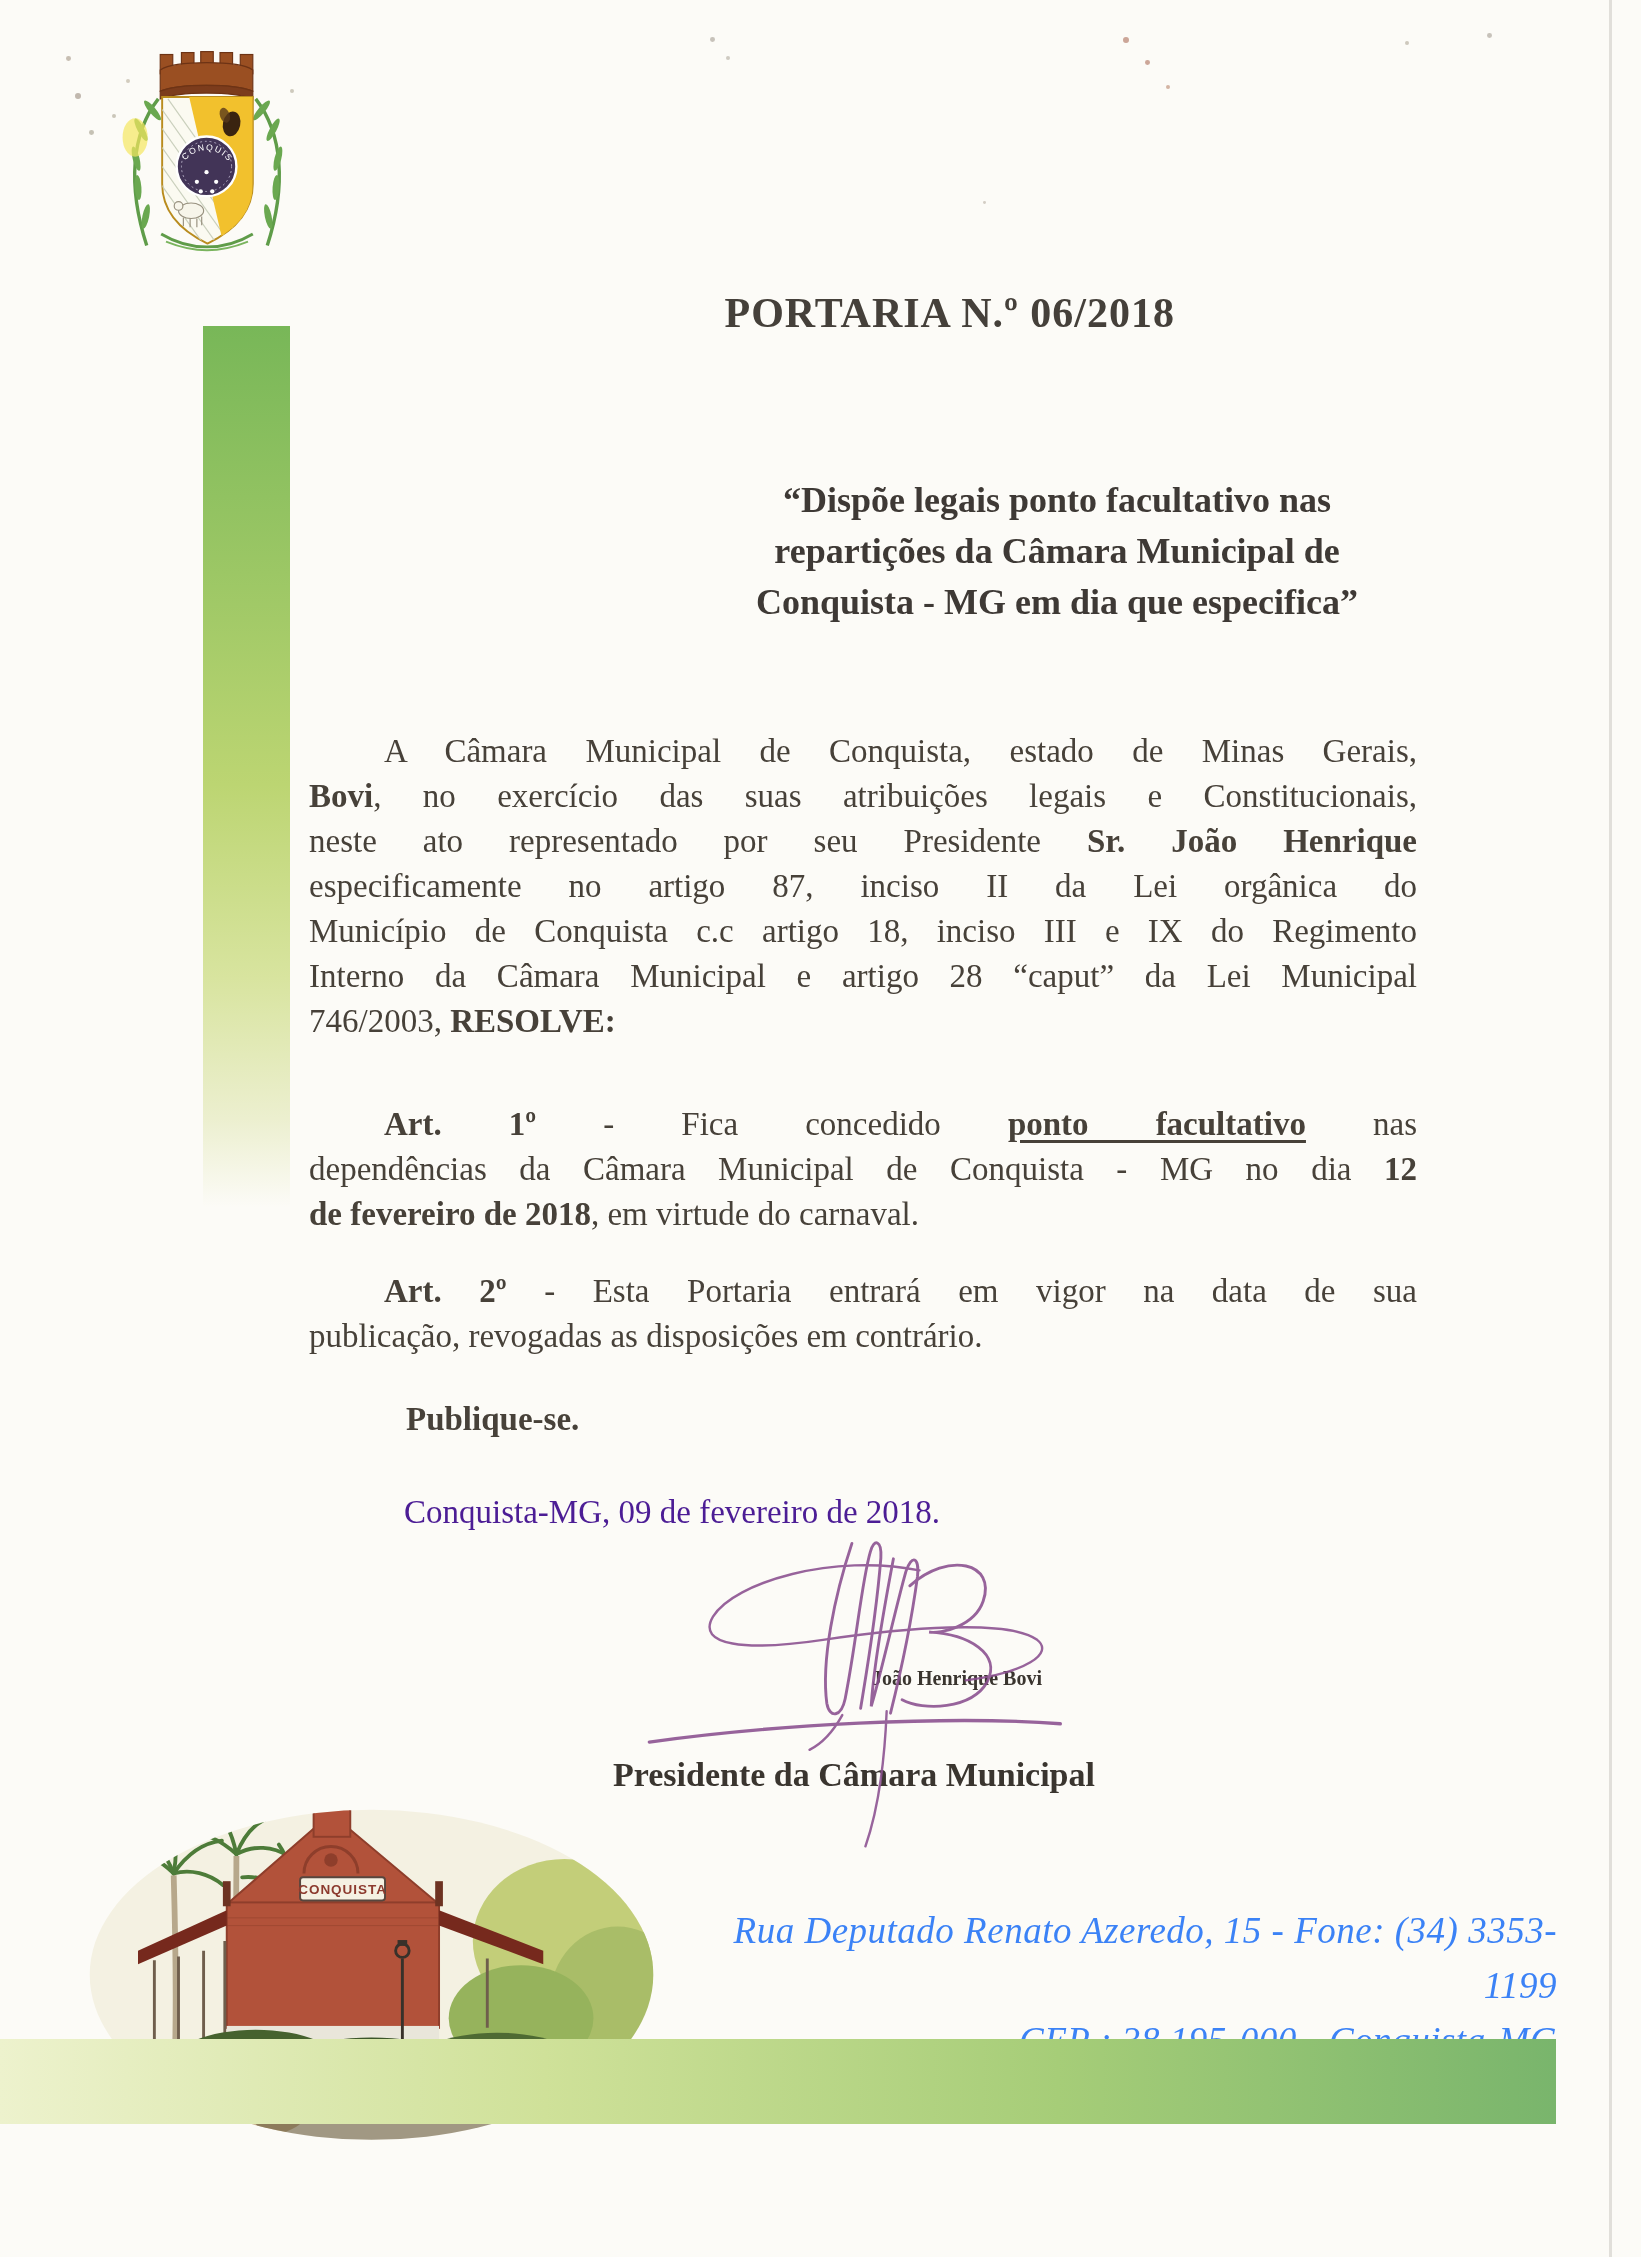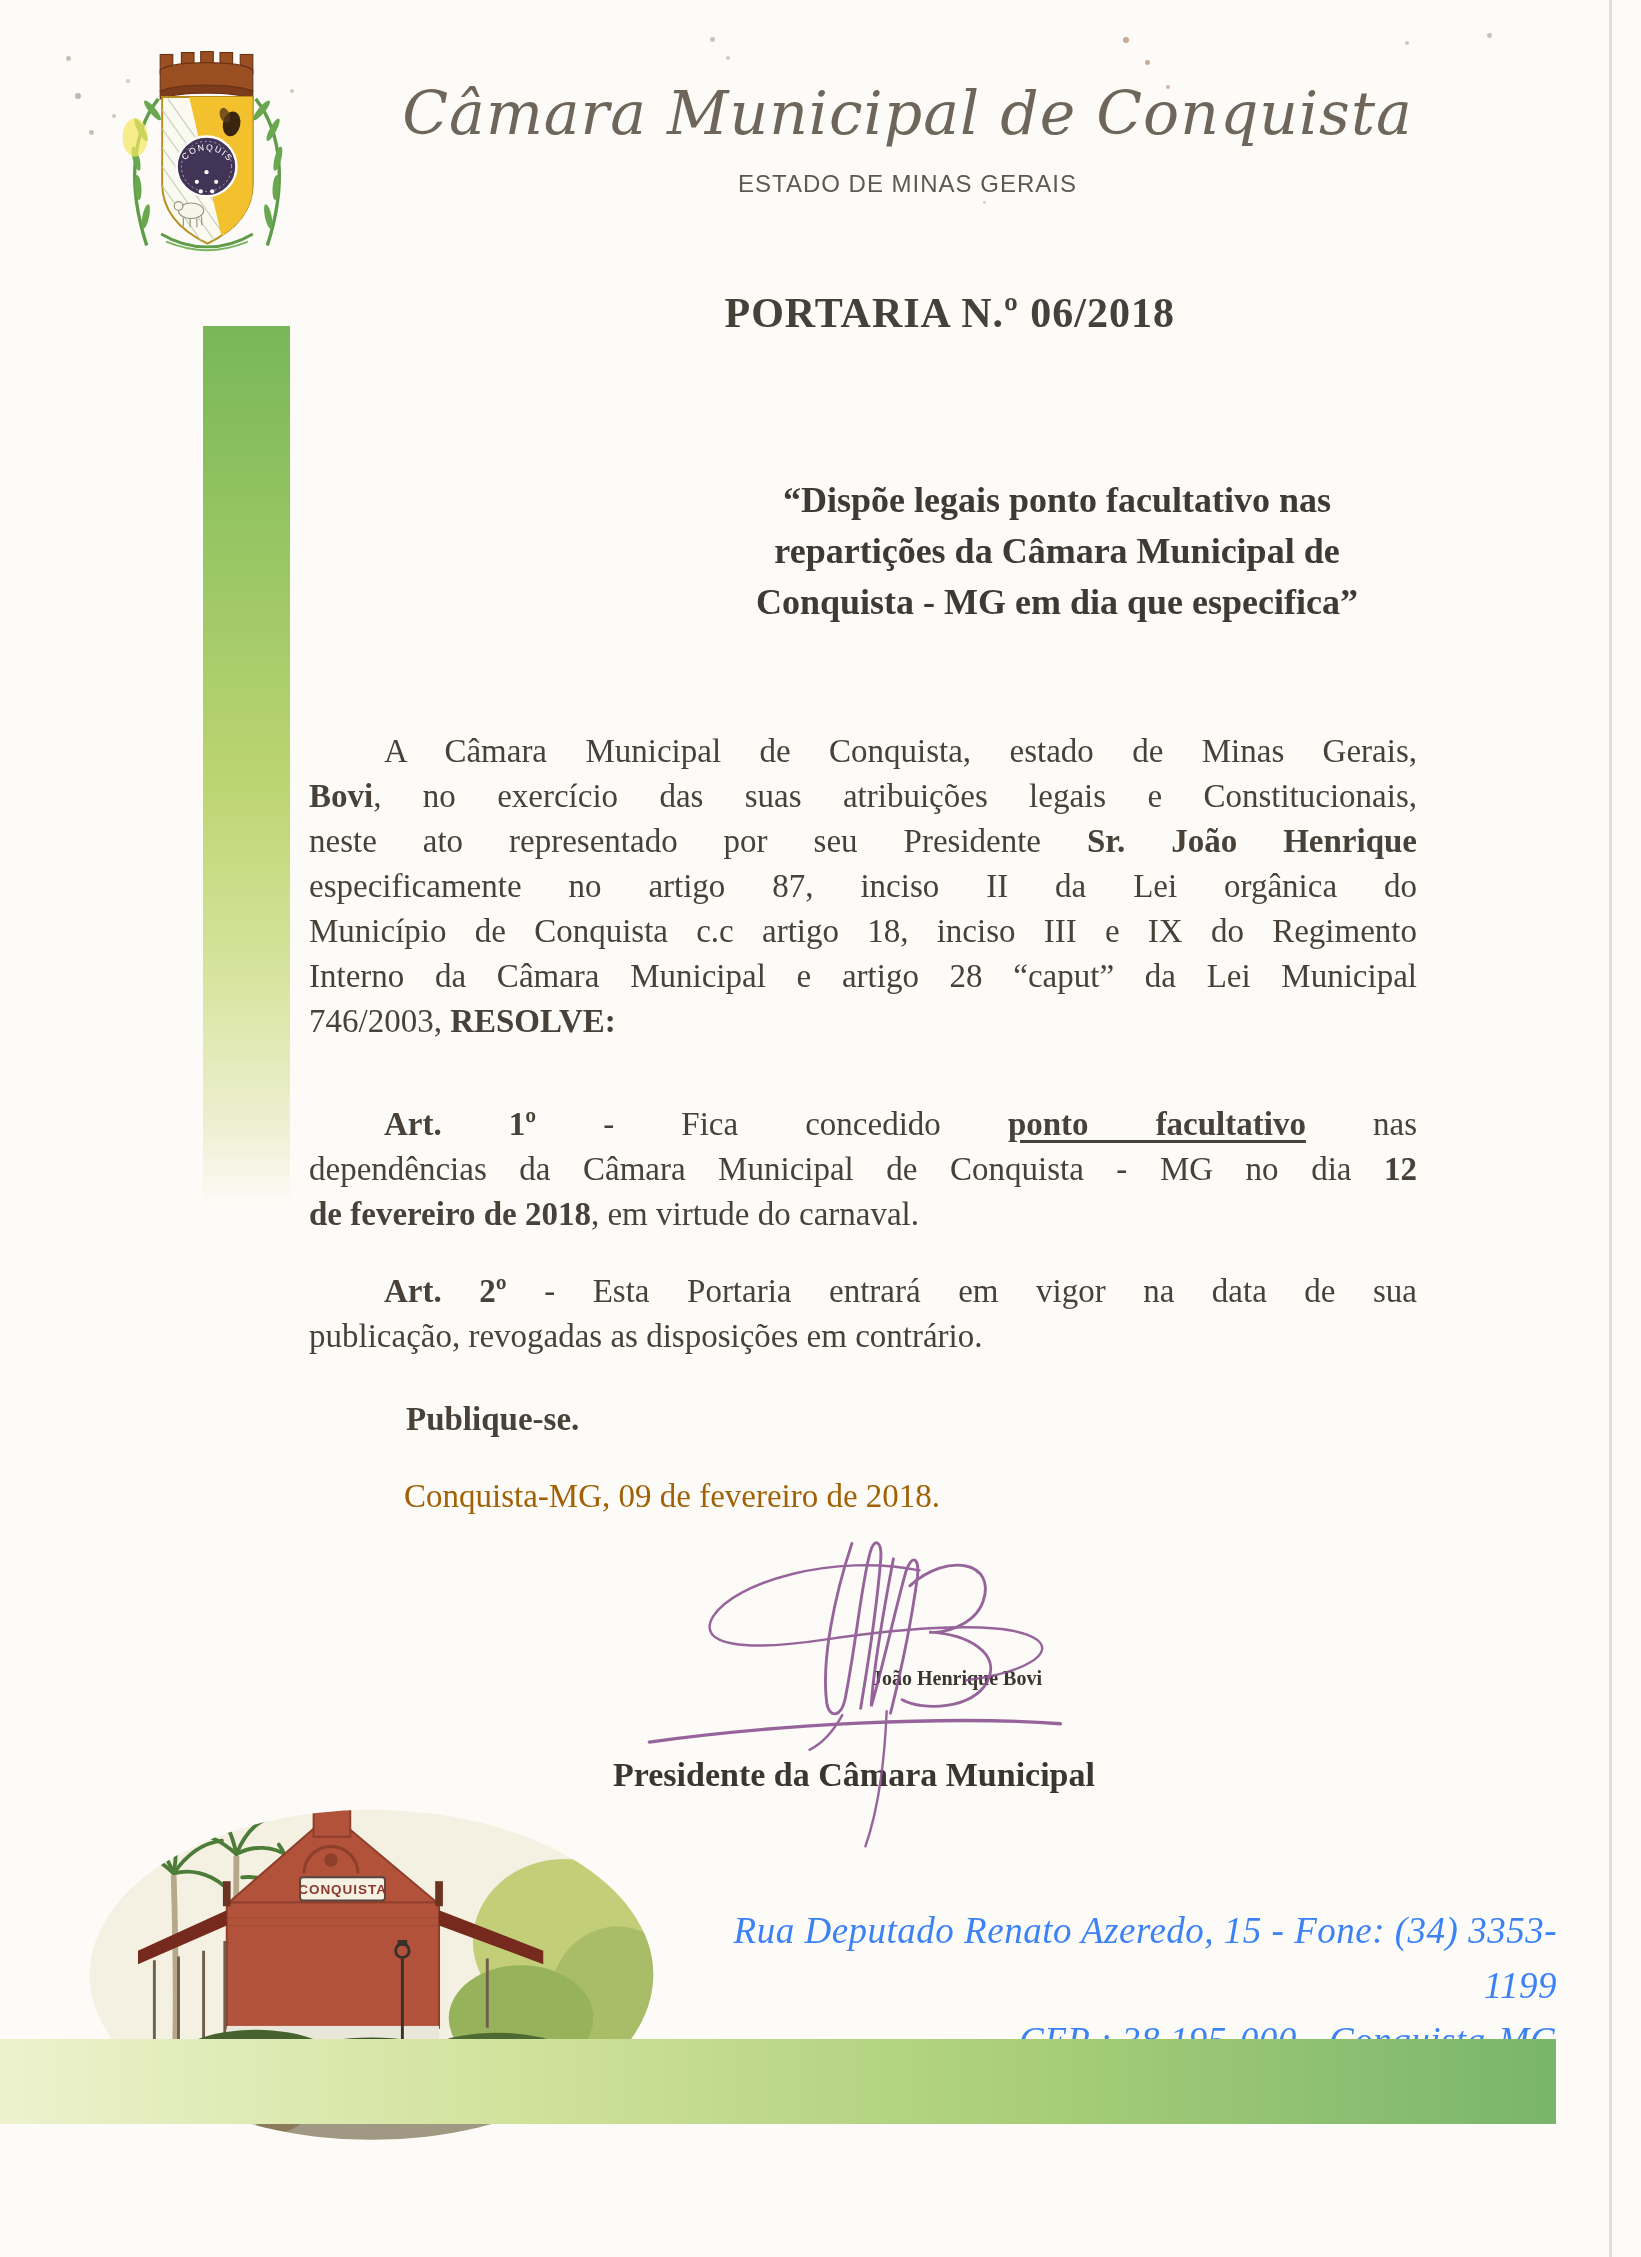--- a/index.html
+++ b/index.html
@@ -42,21 +42,21 @@
   .bodytext{position:absolute; left:309px; top:729px; width:1108px; font-size:33px; color:#474139;}
   .jline{display:block; text-align:justify; text-align-last:justify; line-height:45px; white-space:normal;}
   .jline.endline{text-align-last:left;}
   .jline.indent{padding-left:75px;}
   .b{font-weight:bold;}
   .u{text-decoration:underline; text-decoration-thickness:2.9px; text-underline-offset:4.8px;}
   .para{margin:0;}
   .para.art1{margin-top:58px;}
   .para.art2{margin-top:32px;}
   .publish{margin-top:38px; padding-left:97px; font-weight:bold; line-height:45px;}
-  .dateline{margin-top:32px; padding-left:95px; line-height:45px; color:#a16207;}
+  .dateline{margin-top:48px; padding-left:95px; line-height:45px; color:#4c1d95;}
   
   .sig-name{position:absolute; left:463px; top:1667px; width:579px; text-align:right;
     font-size:20px; font-weight:bold; color:#3a352f;}
   .sig-role{position:absolute; left:468px; top:1744px; width:772px; text-align:center;
     font-size:34px; font-weight:bold; color:#3a352f;margin-top:12px;}
   .signature{position:absolute; left:599px; top:1526px; width:502px; height:328px; pointer-events:none;}
   
   .photo{position:absolute; left:82px; top:1796px; width:579px; height:346px;}
   .footer-addr{
     position:absolute; left:676px; top:1903px; width:881px; text-align:right;
@@ -150,24 +150,20 @@
         <ellipse cx="86" cy="176" rx="13" ry="8"></ellipse>
         <circle cx="73" cy="171" r="4.5"></circle>
         <line x1="78" y1="183" x2="78" y2="192"></line>
         <line x1="85" y1="184" x2="85" y2="193"></line>
         <line x1="92" y1="184" x2="92" y2="193"></line>
         <line x1="97" y1="182" x2="97" y2="191"></line>
       </g>
     </g>
   </svg>
 
-  <div class="masthead">
-    <div class="masthead-title">Câmara Municipal de Conquista</div>
-    <div class="masthead-subtitle">ESTADO DE MINAS GERAIS</div>
-  </div>
 
   <div class="doc-title">PORTARIA N.º 06/2018</div>
 
   <div class="left-bar"></div>
 
   <div class="epigraph">
     <div class="qline">“Dispõe legais ponto facultativo nas</div>
     <div class="qline">repartições da Câmara Municipal de</div>
     <div class="qline">Conquista - MG em dia que especifica”</div>
   </div>

